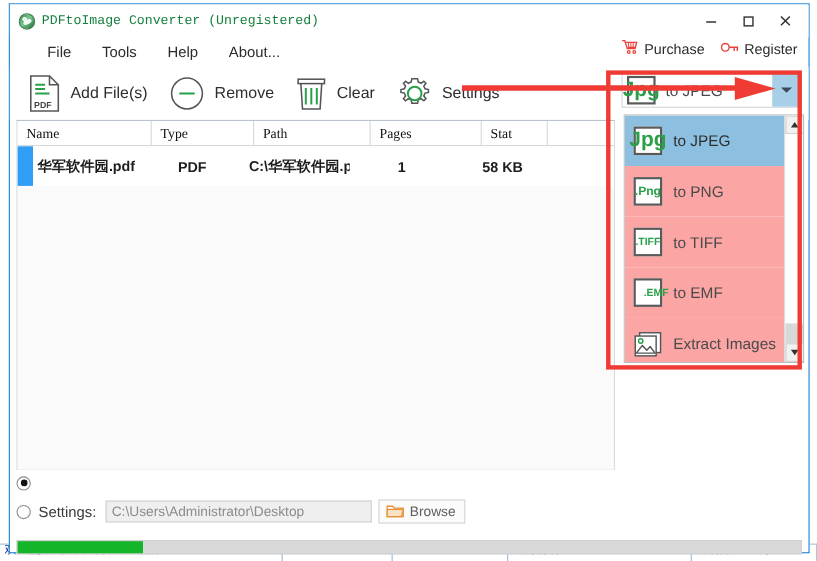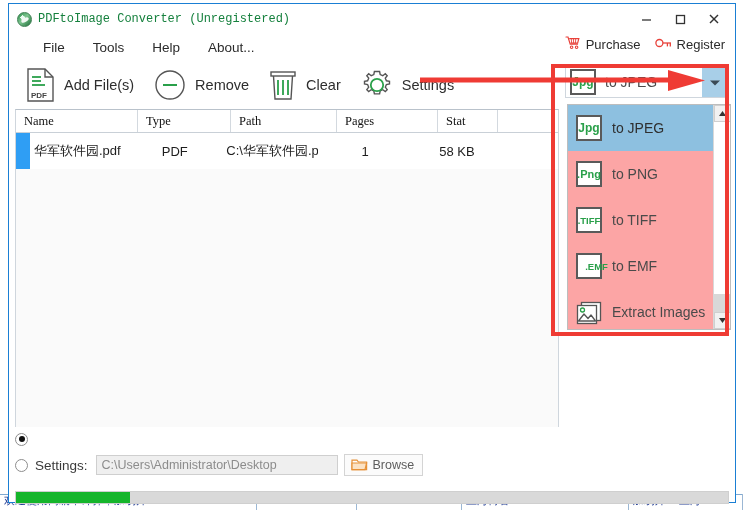--- a/index.html
+++ b/index.html
@@ -108,21 +108,21 @@
   .hdr .hcell{
     height:22px; line-height:22px; box-sizing:border-box;
     border-right:1px solid #d3d9df; padding-left:8px; overflow:hidden; white-space:nowrap;
   }
   .rows{ background:#ffffff; }
   .row{
     display:flex; height:36px; align-items:center; font-size:13px; color:#1d1d1d;
     background:#ffffff; position:relative;
   }
   .row .sel-bar{ position:absolute; left:0; top:0; width:14px; height:36px; background:#2f9ef4; }
-  .row .rcell{ box-sizing:border-box; padding-left:8px; overflow:hidden; white-space:nowrap; }
+  .row .rcell{ box-sizing:border-box; padding-left:8px; overflow:hidden; white-space:nowrap;font-weight:bold; }
   .row .rcell.ctr{ text-align:center; padding-left:0; }
   .list-empty{ background:#fafafa; height:258px; }
 
   
   .outgroup{
     position:absolute; left:6px; top:424px; width:544px; height:48px;
   }
   .radio-line{ display:flex; align-items:center; height:22px; }
   .radio{
     width:13px; height:13px; border-radius:50%; border:1px solid #8d8d8d;
@@ -168,21 +168,21 @@
     position:absolute; left:556px; top:62px; width:164px; height:32px;
     background:#ffffff; border:1px solid #cfd6dd; box-sizing:border-box;
     display:flex; align-items:center;
   }
   .badge{
     width:26px; height:26px; border:2px solid #5a5a5a; box-sizing:border-box;
     background:#fff; display:flex; align-items:center; justify-content:center;
     font-family:"Liberation Sans", sans-serif; font-weight:bold; color:#2aa04a;
     flex:0 0 auto;
   }
-  .badge.b-jpg{ font-size:12px; }
+  .badge.b-jpg{ font-size:19px; }
   .badge.b-png{ font-size:11px; }
   .badge.b-tiff{ font-size:9.5px; }
   .badge.b-emf{ font-size:9.5px;padding-left:15px; }
   .combo .badge{ margin-left:4px; }
   .combo-text{ margin-left:9px; font-size:14px; color:#4a4a4a; }
   .combo-arrow{
     position:absolute; right:0; top:0; width:26px; height:30px;
     background:#a8cfe8; display:flex; align-items:center; justify-content:center;
   }
 

